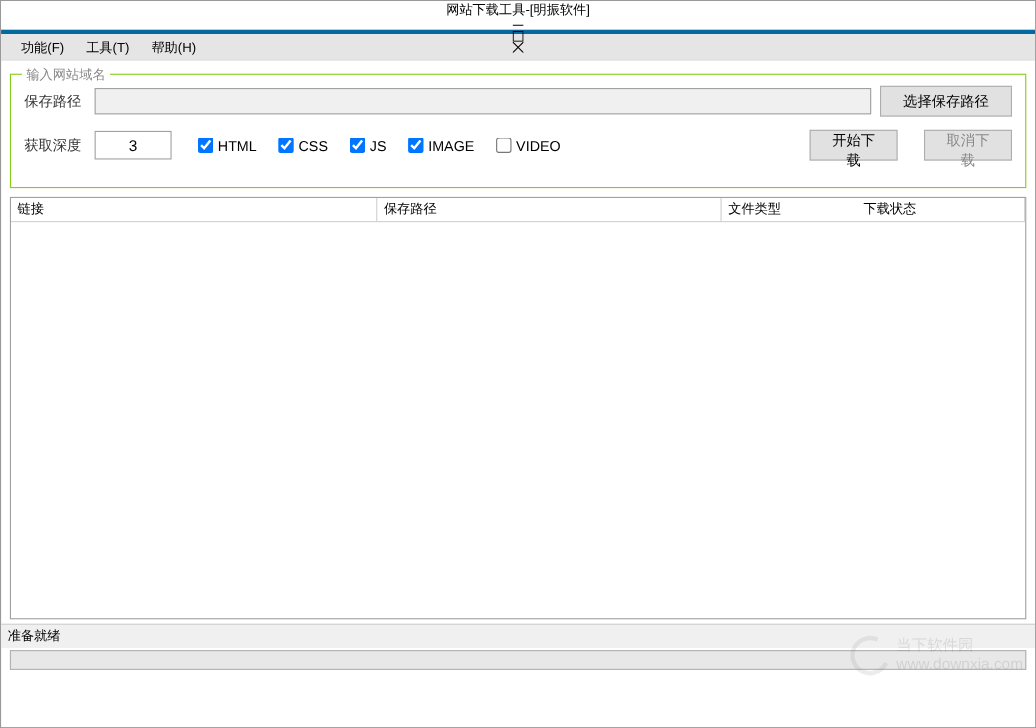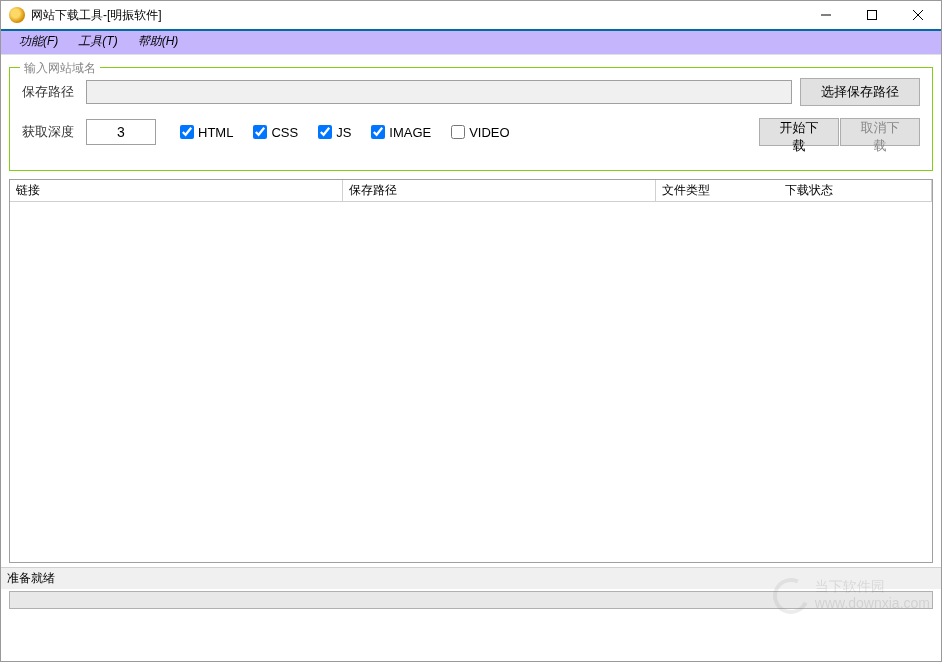--- a/index.html
+++ b/index.html
@@ -14,21 +14,22 @@
       width: 942px;
       height: 662px;
       overflow: hidden;
       border: 1px solid #999;
     }
     .titlebar {
       height: 30px;
       background: #fff;
       display: flex;
       align-items: center;
-      border-bottom: 2px solid #0369a1;
+      border-bottom: 4px solid #0369a1;
+      flex-direction: column;
     }
     .titlebar-icon {
       width: 16px;
       height: 16px;
       margin-left: 8px;
       margin-right: 6px;
       background: radial-gradient(circle at 40% 40%, #ffd966 30%, #d08800 70%);
       border-radius: 50%;
     }
     .titlebar-title {
@@ -46,25 +47,24 @@
       justify-content: center;
       color: #000;
     }
     .titlebar-btn svg {
       width: 10px;
       height: 10px;
     }
     .menubar {
       height: 24px;
       display: flex;
-      align-items: flex-start;
+      align-items: flex-end;
       padding-left: 8px;
-      background: #c4b5fd;
+      background: #e5e5e5;
       border-bottom: 1px solid #e0e0e0;
-      font-style: italic;
     }
     .menu-item {
       padding: 2px 10px;
       color: #000;
     }
     .content {
       padding: 6px 8px 4px 8px;
     }
     .groupbox {
       border: 1px solid #84cc16;
@@ -140,21 +140,21 @@
     }
     .checkbox-item input {
       width: 14px;
       height: 14px;
     }
     .row-spacer {
       flex: 1;
     }
     .action-btns {
       display: flex;
-      gap: 1px;
+      gap: 24px;
       align-items: center;
     }
     .table-container {
       margin-top: 8px;
       border: 1px solid #a0a0a0;
       height: 384px;
       background: #fff;
       overflow: hidden;
     }
     .table-header {

